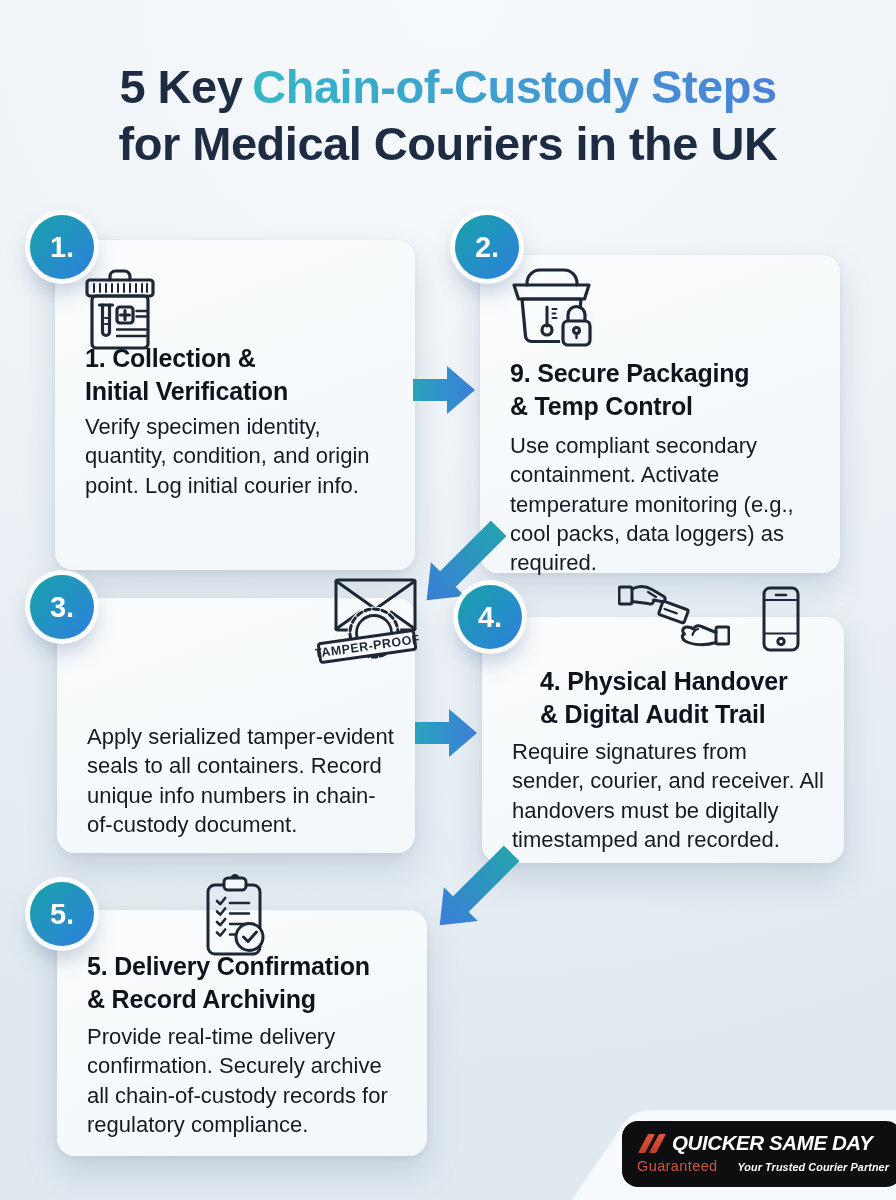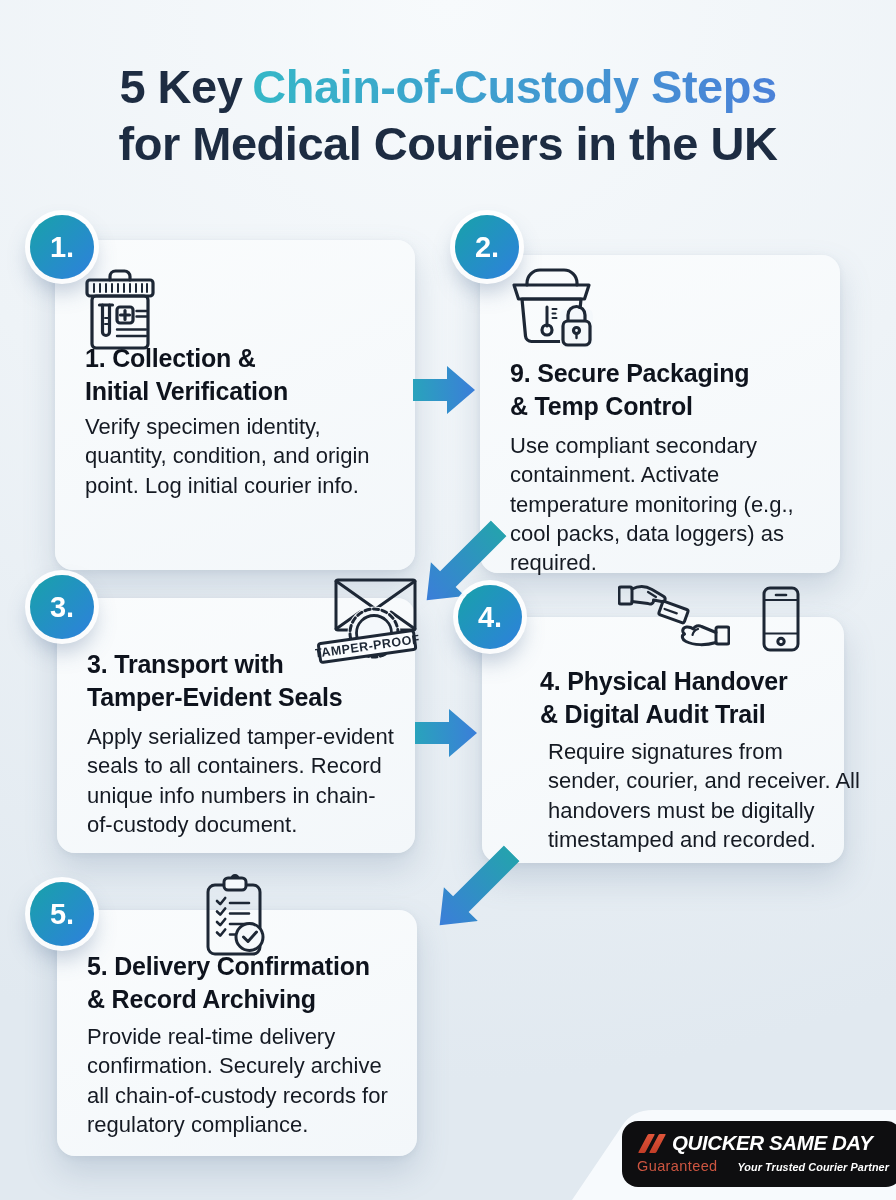--- a/index.html
+++ b/index.html
@@ -28,35 +28,35 @@
   .card{
     position:absolute;
     background:linear-gradient(160deg,#fafcfd 0%,#f3f7fa 100%);
     border-radius:18px;
     box-shadow:0 16px 32px rgba(90,120,150,.22),0 2px 6px rgba(120,140,160,.12);
   }
   .card1{left:55px;top:240px;width:360px;height:330px;}
   .card2{left:480px;top:255px;width:360px;height:318px;}
   .card3{left:57px;top:598px;width:358px;height:255px;}
   .card4{left:482px;top:617px;width:362px;height:246px;}
-  .card5{left:57px;top:910px;width:360px;height:246px;}
+  .card5{left:57px;top:910px;width:360px;height:246px;padding-left:10px;}
   .heading{
     position:absolute;left:30px;right:20px;
     font-size:25px;font-weight:800;line-height:1.3;
     letter-spacing:-0.2px;color:#0e131d;
   }
   .heading span{display:block;}
   .body{
     position:absolute;left:30px;
     font-size:22px;line-height:1.33;color:#151a23;
   }
   .card1 .heading{top:102px;} .card1 .body{top:172px;width:310px;}
   .card2 .heading{top:102px;} .card2 .body{top:176px;width:312px;}
   .card3 .heading{top:50px;}  .card3 .body{top:124px;width:310px;}
-  .card4 .heading{top:48px;margin-left:28px;}  .card4 .body{top:120px;width:312px;margin-left:36px;}
+  .card4 .heading{top:48px;margin-left:28px;}  .card4 .body{top:120px;width:312px;}
   .card5 .heading{top:40px;}  .card5 .body{top:112px;width:312px;}
   
   .badge{
     position:absolute;width:64px;height:64px;border-radius:50%;
     background:linear-gradient(135deg,#18a2a9 0%,#2e80dd 100%);
     color:#fff;font-size:29px;font-weight:800;
     display:flex;align-items:center;justify-content:center;
     box-shadow:0 0 0 5px rgba(255,255,255,.92),0 12px 22px rgba(70,100,140,.35);
     z-index:5;
   }
@@ -142,24 +142,20 @@
     <circle cx="43" cy="64" r="5"></circle>
     <path stroke-width="2" d="M48.5 43 h4 M48.5 47.5 h3 M48.5 52 h4"></path>
     <rect x="56" y="43" width="33" height="39" rx="6" fill="#f4f8fb" stroke="none"></rect>
     <path d="M64 55 v-6 a8.5 8.5 0 0 1 17 0 V55"></path>
     <rect x="59" y="55" width="27" height="24" rx="5" fill="#f4f8fb"></rect>
     <circle cx="72.5" cy="64.5" r="3"></circle>
     <path stroke-width="2.4" d="M72.5 67.5 v4.5"></path>
   </svg>
 
   <div class="card card3">
-    <div class="heading">
-      <span>3. Transport with</span>
-      <span>Tamper-Evident Seals</span>
-    </div>
     <div class="body">Apply serialized tamper-evident seals to all containers. Record unique info numbers in chain-of-custody document.</div>
   </div>
   <div class="badge b3">3.</div>
   <svg class="icon i3" width="104" height="92" viewBox="0 0 104 92" fill="none" stroke="#1d2735" stroke-width="3" stroke-linecap="round" stroke-linejoin="round">
     <rect x="21" y="4" width="79" height="50" rx="2"></rect>
     <path d="M21 5 L60.5 33 L100 5"></path>
     <path d="M21 53 L45 36 M100 53 L76 36"></path>
     <circle cx="59" cy="57" r="26.5" fill="#f4f8fb" stroke="none"></circle>
     <circle cx="59" cy="57" r="24" stroke-dasharray="5.2 3.4"></circle>
     <circle cx="59" cy="57" r="17.5" stroke-width="2.8"></circle>

